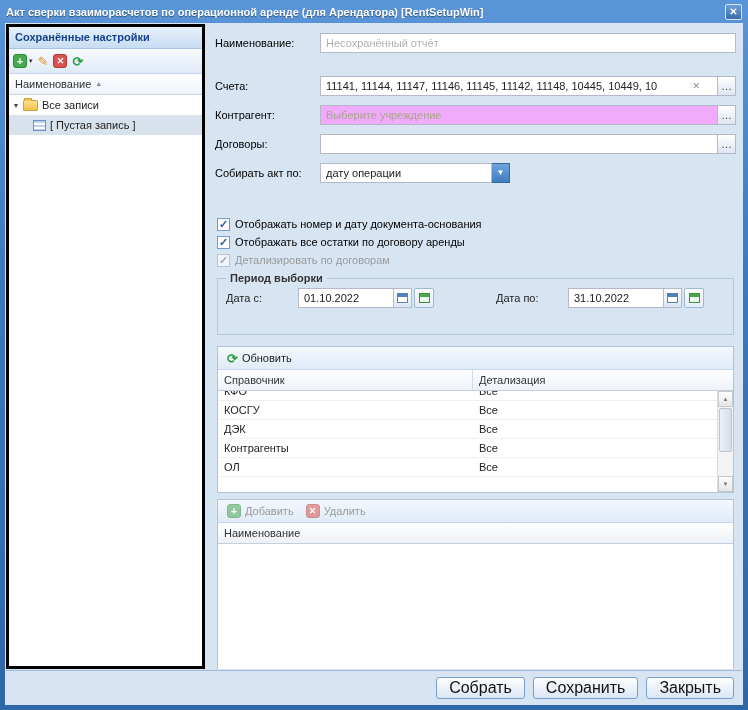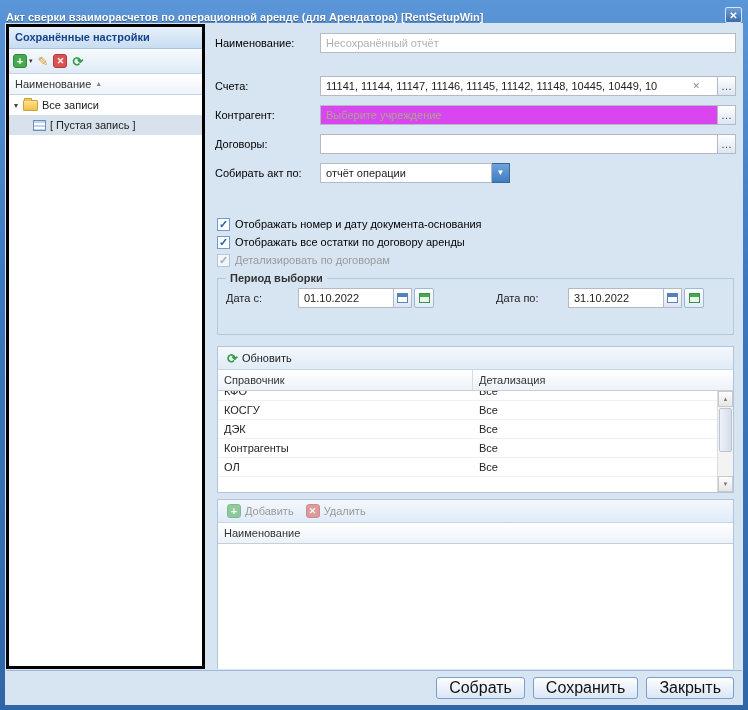--- a/index.html
+++ b/index.html
@@ -2,21 +2,21 @@
 <html><head>
 <meta charset="utf-8">
 <style>
   * { box-sizing: border-box; }
   body { margin:0; font-family:"Liberation Sans", sans-serif; font-size:11px; color:#222; background:#fff; }
 
   .window { position:relative; width:748px; height:710px; overflow:hidden;
     background:linear-gradient(180deg,#5a95d8 0%, #3c78c0 40%, #2f66a8 100%); }
 
   
-  .titlebar { height:23px; display:flex; align-items:flex-end; padding:0 6px; }
+  .titlebar { height:23px; display:flex; align-items:center; padding:0 6px; }
   .titlebar .title { flex:1; color:#fff; font-weight:bold; text-shadow:0 1px 1px rgba(0,0,0,.45);
     white-space:nowrap; overflow:hidden; }
   .close-btn { width:17px; height:16px; border:1px solid #d6e4f5; border-radius:2px; cursor:pointer;
     background:linear-gradient(180deg,#6f9fd8,#3a6cab); color:#fff; font-size:10px; font-weight:bold;
     display:flex; align-items:center; justify-content:center; }
 
   
   .inner { position:absolute; left:5px; right:5px; top:23px; bottom:5px; background:#d7e5f3; }
 
   
@@ -52,21 +52,21 @@
   .right-panel { position:absolute; left:203px; right:1px; top:0; bottom:36px; padding:10px 6px 0 7px; overflow:hidden; }
   .form-row { display:flex; align-items:center; margin-bottom:9px; }
   .form-row.first { margin-bottom:23px; }
   .form-row.last-field { margin-bottom:32px; }
   .form-label { width:105px; flex:none; color:#000; }
   .field { height:20px; border:1px solid #b5b8c8; background:#fff; display:flex; align-items:center;
     padding:0 14px 0 3px; flex:1; min-width:0; }
   .field input { border:none; outline:none; background:transparent; font-family:"Liberation Sans",sans-serif;
     font-size:11px; width:100%; padding:0 2px; color:#222; }
   .field input::placeholder { color:#b0b0b0; }
-  .field.yellow { background:#d946ef; }
+  .field.yellow { background:#f0abfc; }
   .field.yellow input::placeholder { color:#a8a68a; }
   .clear-x { color:#8a8a8a; font-size:9px; padding:0 3px; cursor:pointer; flex:none; }
   .trigger { width:18px; height:20px; flex:none; border:1px solid #b5b8c8; border-left:none; cursor:pointer;
     background:linear-gradient(180deg,#ffffff,#dce6f2); color:#444; display:flex; align-items:center;
     justify-content:center; font-size:11px; line-height:1; }
   .trigger.blue { background:linear-gradient(180deg,#6ea4dd,#3f7cc0); border-color:#35679f; color:#fff; font-size:8px; }
   .combo { width:172px; flex:none; }
   .combo .value { flex:1; padding-left:2px; white-space:nowrap; overflow:hidden; }
 
   .checkbox-row { display:flex; align-items:center; gap:5px; height:18px; margin-left:2px; cursor:pointer; }
@@ -200,21 +200,21 @@
         <span class="form-label">Договоры:</span>
         <span class="field">
           <input value="" style="">
         </span>
         <span class="trigger">…</span>
       </div>
 
       <div class="form-row last-field">
         <span class="form-label">Собирать акт по:</span>
         <span class="field combo">
-          <span class="value">отчёт операции</span>
+          <span class="value">дату операции</span>
         </span>
         <span class="trigger blue">▼</span>
       </div>
 
       <div class="checkbox-row">
         <span class="checkbox">✓</span>
         <span class="cb-label">Отображать номер и дату документа-основания</span>
       </div>
       <div class="checkbox-row">
         <span class="checkbox">✓</span>

